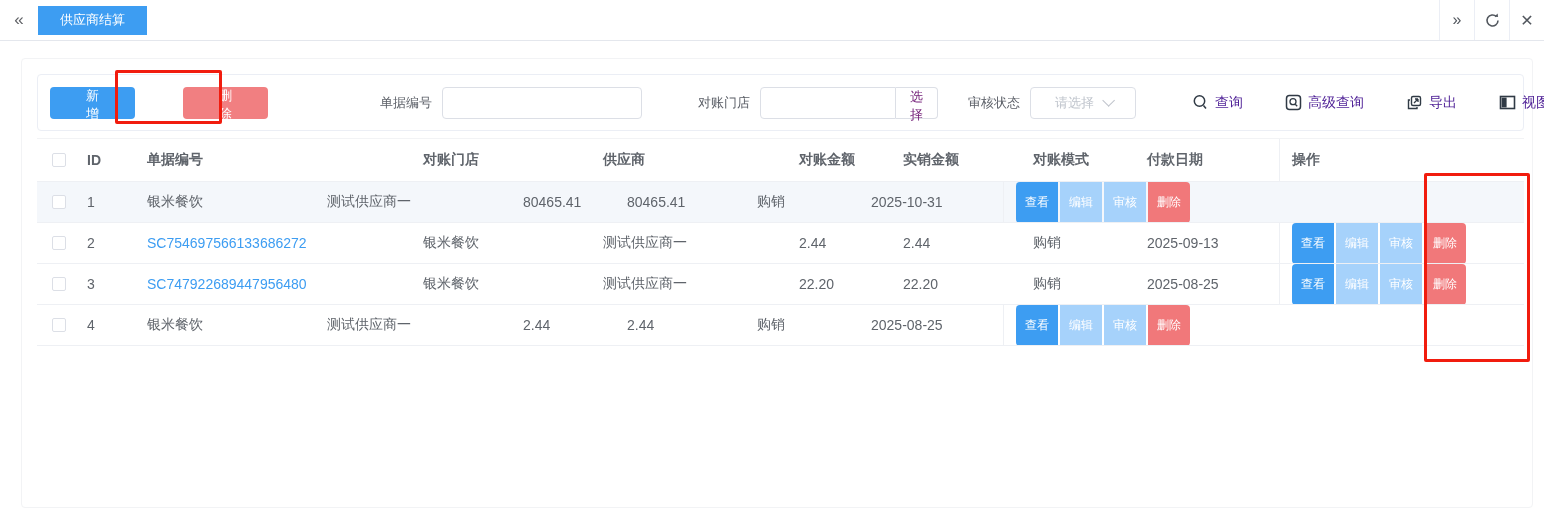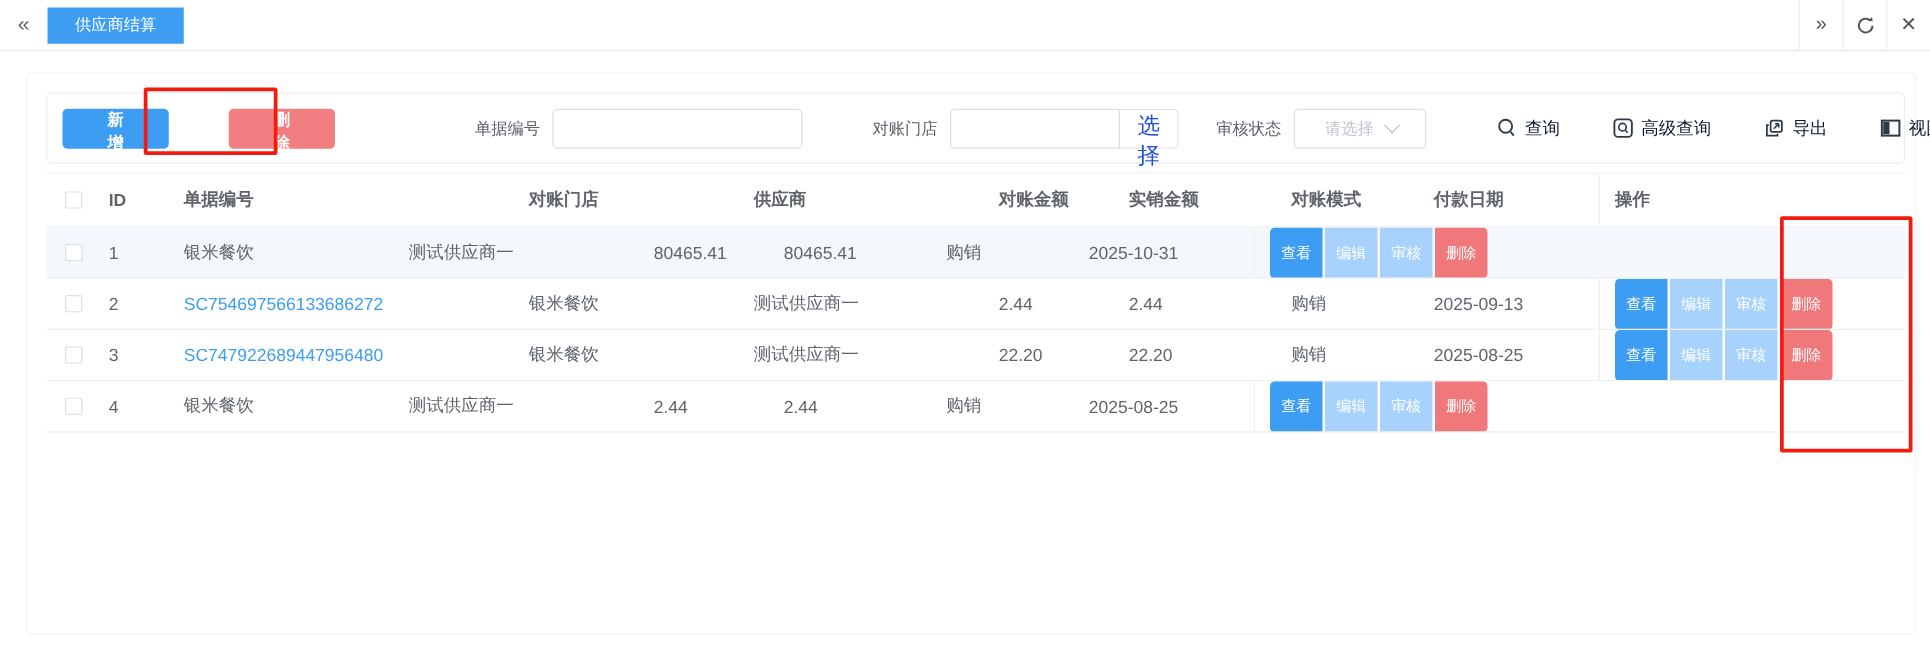--- a/index.html
+++ b/index.html
@@ -19,38 +19,38 @@
 
   
   .card { position:absolute; left:21px; right:11px; top:58px; bottom:10px;
     background:#fff; border:1px solid #f2f3f5; border-radius:4px; }
 
   
   .toolbar { position:absolute; left:15px; right:8px; top:15px; height:57px;
     border:1px solid #ebeef5; border-radius:4px; display:flex; align-items:center;
     padding:0 12px; background:#fff; }
   .btn { height:32px; padding:0 36px; border:none; border-radius:4px; font-size:13px;
-    color:#fff; cursor:pointer; font-family:inherit;font-weight:bold; }
+    color:#fff; cursor:pointer; font-family:inherit; }
   .btn-add { background:#3d9df2; margin-left:0; }
   .btn-del { background:#f17f81; margin-left:48px; }
   .field { display:flex; align-items:center; }
   .f-label { font-size:13px; color:#5a5e66; margin-right:10px; white-space:nowrap; }
   .t-input { height:32px; border:1px solid #dcdfe6; border-radius:4px; background:#fff;
     font-size:13px; padding:0 8px; color:#606266; font-family:inherit; }
   .inp-docno { width:200px; }
   .group { display:flex; }
   .group .t-input { width:136px; border-radius:4px 0 0 4px; }
-  .btn-append { height:32px; padding:0 14px; font-size:18px; color:#1d4ed8; background:#fff;
+  .btn-append { height:32px; padding:0 14px; font-size:13px; color:#701a75; background:#fff;
     border:1px solid #dcdfe6; border-left:none; border-radius:0 4px 4px 0; cursor:pointer; font-family:inherit;text-align:center;}
   .select { width:106px; height:32px; border:1px solid #dcdfe6; border-radius:4px;
     display:flex; align-items:center; padding:0 24px; cursor:pointer; background:#fff; }
   .select .ph { font-size:13px; color:#bfc4cc; flex:1; }
   .chev { width:9px; height:9px; border-right:1.5px solid #c0c4cc; border-bottom:1.5px solid #c0c4cc;
     transform:rotate(45deg) translateY(-3px); }
-  .tool-link { display:flex; align-items:flex-start; gap:6px; font-size:14px; color:#0f172a;
+  .tool-link { display:flex; align-items:flex-start; gap:6px; font-size:14px; color:#4c1d95;
     cursor:pointer; white-space:nowrap; }
   .tool-link svg { display:block; }
   .ml-110 { margin-left:112px; } .ml-28 { margin-left:30px; }
   .ml-46 { margin-left:56px; } .ml-38 { margin-left:42px; }
 
   
   .table { position:absolute; left:15px; right:8px; top:79px; font-size:14px; color:#5f646b; }
   .tr { display:flex; align-items:center; height:41px; border-bottom:1px solid #eef0f4; background:#fff; }
   .tr.head { height:44px; border-top:1px solid #f2f3f5; font-weight:bold; color:#5f646b; }
   .tr.hl { background:#f4f7fb; }

